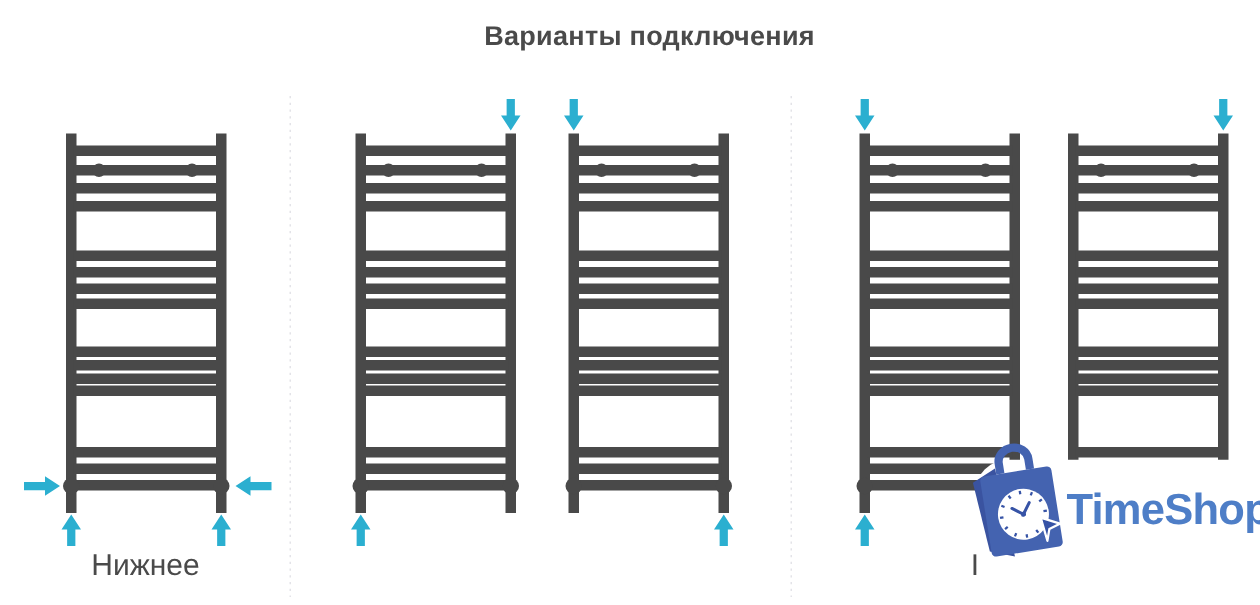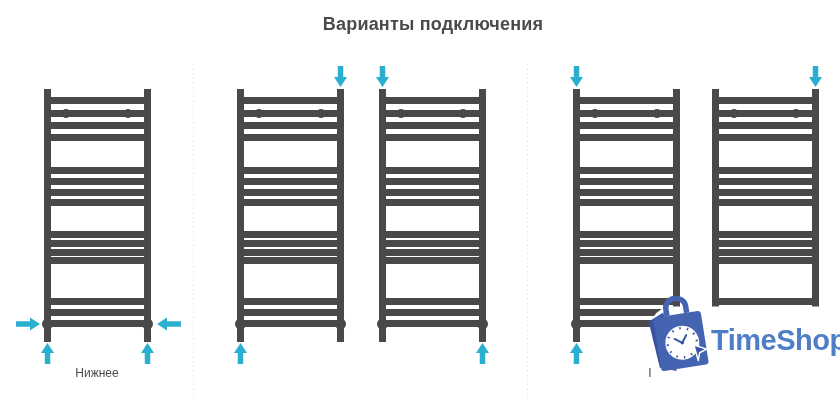--- a/index.html
+++ b/index.html
@@ -1,21 +1,21 @@
 <!DOCTYPE html>
 <html><head>
 <meta charset="utf-8">
 <style>
   html,body{margin:0;padding:0;background:#fff;}
   #stage{position:relative;width:840px;height:403px;background:#ffffff;overflow:hidden;
          font-family:"Liberation Sans",sans-serif;border-radius:30px;}
   #title{position:absolute;top:14px;left:433px;transform:translateX(-50%);
          font-size:18px;font-weight:700;color:#4a4a4a;letter-spacing:.2px;white-space:nowrap;}
   .group-label{position:absolute;top:366px;transform:translateX(-50%);
-         font-size:12px;color:#4a4a4a;white-space:nowrap;}
+         font-size:20px;color:#4a4a4a;white-space:nowrap;}
   #label-bottom{left:97px;}
   #label-diagonal{left:362px;}
   #label-side{left:650px;}
   #brand-text{position:absolute;left:711px;top:324px;font-size:29px;font-weight:700;
          color:#4e7ec7;letter-spacing:-0.5px;white-space:nowrap;}
   svg{position:absolute;left:0;top:0;}
 </style>
 </head>
 <body>
 

